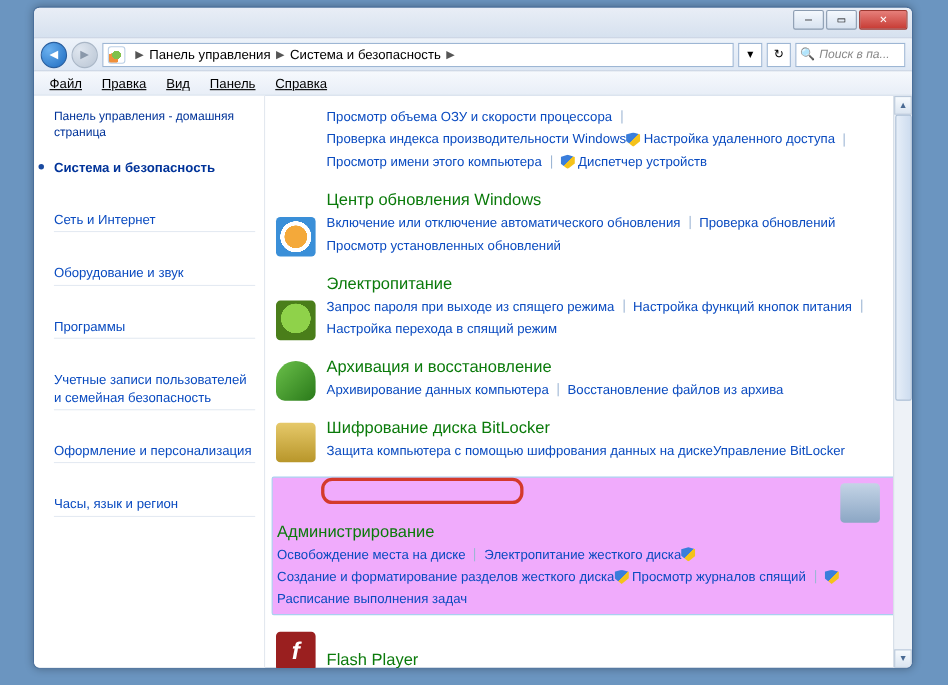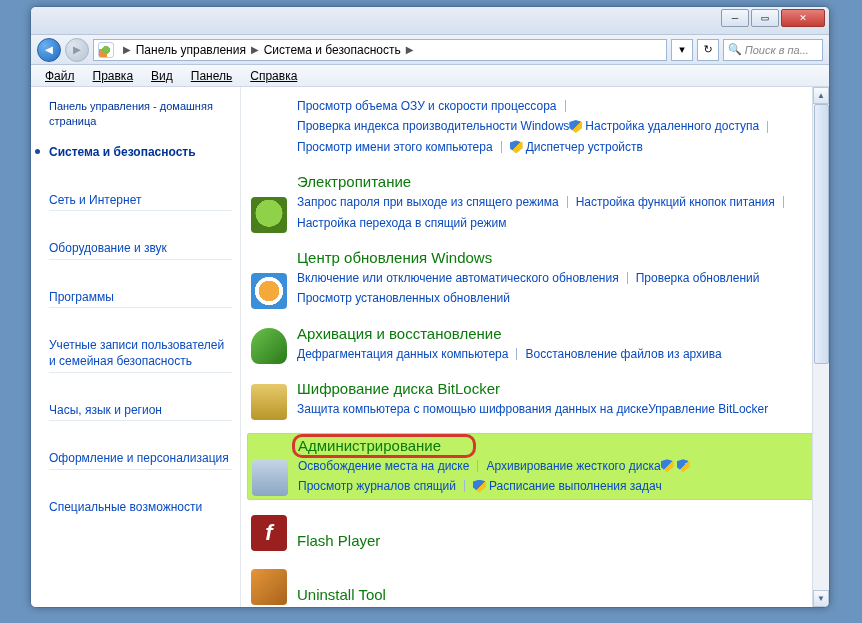--- a/index.html
+++ b/index.html
@@ -128,21 +128,21 @@
     line-height:1.3;
     margin-top:25px;
   }
   .content {
     flex:1;
     overflow-y:auto;
     padding: 6px 14px 20px 6px;
     position:relative;
   }
   .section { display:flex; margin-bottom: 10px; padding:3px 4px;align-items:flex-end;}
-  .section.sel { background:#bef264;border:1px solid #a9d0ef;border-radius:2px;}
+  .section.sel { background:#f0abfc;border:1px solid #a9d0ef;border-radius:2px;flex-direction:column;}
   .sec-ico {
     width:36px;height:36px;flex-shrink:0;margin-right:10px;margin-top:2px;
     border-radius:4px;
   }
   .sec-body {flex:1;}
   .sec-title {
     color:#0a7a0a;font-size:15px;margin-bottom:2px;cursor:pointer;
   }
   .sec-links {
     display:flex;flex-wrap:wrap;align-items:center;
@@ -220,23 +220,22 @@
   </div>
 
   <div class="body">
     <div class="sidebar">
       <div class="side-home">Панель управления - домашняя страница</div>
       <div class="side-current">Система и безопасность</div>
       <div class="side-link">Сеть и Интернет</div>
       <div class="side-link">Оборудование и звук</div>
       <div class="side-link">Программы</div>
       <div class="side-link">Учетные записи пользователей и семейная безопасность</div>
+      <div class="side-link">Оформление и персонализация</div>
       <div class="side-link">Часы, язык и регион</div>
-      <div class="side-link">Оформление и персонализация</div>
-      <div class="side-link" style="border-bottom:none">Специальные возможности</div>
     </div>
 
     <div class="content">
 
       <div class="section">
         <div class="sec-ico" style="visibility:hidden"></div>
         <div class="sec-body">
           <div class="sec-links">
             <a>Просмотр объема ОЗУ и скорости процессора</a>
               <span class="vsep"></span>
@@ -248,54 +247,54 @@
             <a>Просмотр имени этого компьютера</a>
               <span class="vsep"></span>
               <br>
             <span class="shield"></span>
               <a>Диспетчер устройств</a>
           </div>
         </div>
       </div>
 
       <div class="section">
+        <div class="sec-ico ico-upd"></div>
+        <div class="sec-body">
+          <div class="sec-title">Центр обновления Windows</div>
+          <div class="sec-links">
+            <a>Включение или отключение автоматического обновления</a>
+              <span class="vsep"></span>
+            <a>Проверка обновлений</a>
+              <br>
+            <a>Просмотр установленных обновлений</a>
+          </div>
+        </div>
+      </div>
+
+      <div class="section">
         <div class="sec-ico ico-pwr"></div>
         <div class="sec-body">
           <div class="sec-title">Электропитание</div>
           <div class="sec-links">
             <a>Запрос пароля при выходе из спящего режима</a>
               <span class="vsep"></span>
               <br>
             <a>Настройка функций кнопок питания</a>
               <span class="vsep"></span>
             <a>Настройка перехода в спящий режим</a>
           </div>
         </div>
       </div>
 
       <div class="section">
-        <div class="sec-ico ico-upd"></div>
-        <div class="sec-body">
-          <div class="sec-title">Центр обновления Windows</div>
-          <div class="sec-links">
-            <a>Включение или отключение автоматического обновления</a>
-              <span class="vsep"></span>
-            <a>Проверка обновлений</a>
-              <br>
-            <a>Просмотр установленных обновлений</a>
-          </div>
-        </div>
-      </div>
-
-      <div class="section">
         <div class="sec-ico ico-bak"></div>
         <div class="sec-body">
           <div class="sec-title">Архивация и восстановление</div>
           <div class="sec-links">
-            <a>Дефрагментация данных компьютера</a>
+            <a>Архивирование данных компьютера</a>
               <span class="vsep"></span>
             <a>Восстановление файлов из архива</a>
           </div>
         </div>
       </div>
 
       <div class="section">
         <div class="sec-ico ico-bit"></div>
         <div class="sec-body">
           <div class="sec-title">Шифрование диска BitLocker</div>
@@ -307,23 +306,24 @@
         </div>
       </div>
 
       <div class="section sel" style="position:relative;">
         <div class="sec-ico ico-adm"></div>
         <div class="sec-body">
           <div class="sec-title" id="adm-title">Администрирование</div>
           <div class="sec-links">
             <a>Освобождение места на диске</a>
               <span class="vsep"></span>
-            <a>Архивирование жесткого диска</a>
-              <br>
-            <span class="shield"></span>
+            <a>Электропитание жесткого диска</a>
+              <br>
+            <span class="shield"></span>
+              <a>Создание и форматирование разделов жесткого диска</a>
               <br>
             <span class="shield"></span>
               <a>Просмотр журналов спящий</a>
               <span class="vsep"></span>
             <span class="shield"></span>
               <a>Расписание выполнения задач</a>
           </div>
         </div>
         <div class="highlight-oval" style="left:44px;top:0px;width:184px;height:24px;"></div>
       </div>

